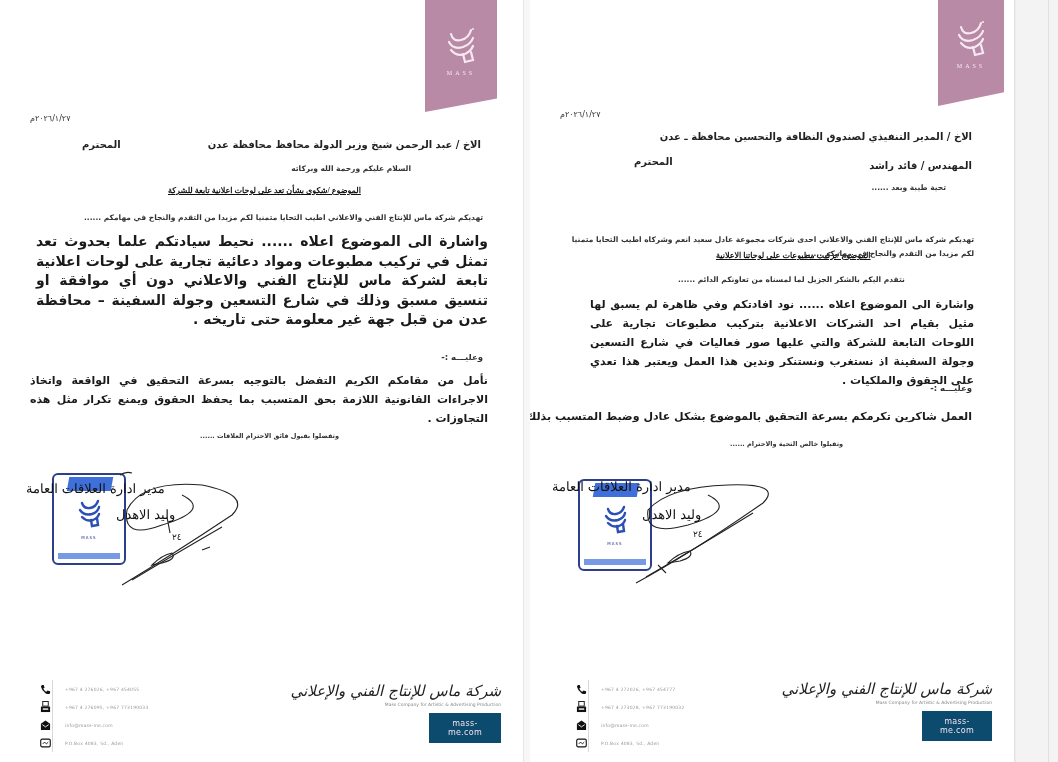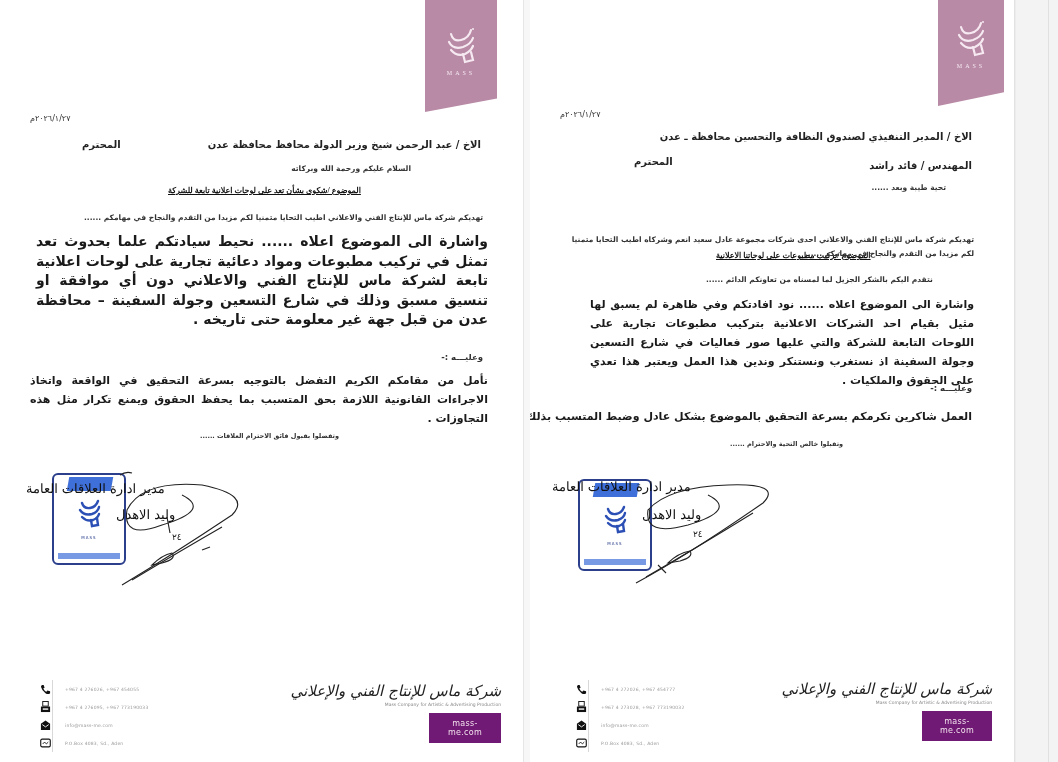--- a/index.html
+++ b/index.html
@@ -55,21 +55,21 @@
   
   .footer { position: absolute; left: 0; right: 0; bottom: 0; height: 90px; }
   .contacts { position: absolute; left: 52px; top: 8px; width: 130px; border-left: 1px solid #d8d8d8; }
   .contact-row { display: flex; align-items: center; height: 18px; margin-left: -14px; }
   .contact-icon { width: 12px; height: 12px; display: flex; align-items: center; justify-content: center; margin-right: 14px; }
   .contact-text { font-size: 4.5px; color: #9a9a9a; letter-spacing: .2px; white-space: nowrap; }
   .brand { position: absolute; top: 10px; text-align: right; }
   .brand-ar { font-family: "DejaVu Serif", serif; font-size: 15px; color: #222; font-style: italic; white-space: nowrap; }
   .brand-en { font-size: 4.5px; color: #888; white-space: nowrap; margin-top: 2px; }
   .web-btn {
-    display: inline-block; margin-top: 6px; background: #701a75; color: #f2e1ec; font-size: 8px;
+    display: inline-block; margin-top: 6px; background: #0c4a6e; color: #f2e1ec; font-size: 8px;
     padding: 6px 10px; width: 72px; text-align: center; letter-spacing: .3px;
   }
 </style>
 </head>
 <body>
 
 <div class="page" id="page-left">
 
   <div class="logo-banner">
     <svg class="logo-glyph" viewBox="0 0 36 40">
@@ -203,21 +203,21 @@
   <div class="abs line rtl" style="right:42px; top:131px;">الاخ / المدير التنفيذي لصندوق النظافة والتحسين محافظة ـ عدن</div>
   <div class="abs line rtl" style="right:42px; top:160px;">المهندس / قائد راشد</div>
   <div class="abs line rtl" style="left:104px; top:156px;">المحترم</div>
 
   <div class="abs small rtl" style="right:68px; top:183px;">تحية طيبة وبعد ......</div>
 
   <div class="abs subject rtl" style="left:186px; top:211px;margin-top:40px;">الموضوع /تركيب مطبوعات على لوحاتنا الاعلانية</div>
 
   <div class="abs small rtl center" style="left:40px; width:404px; top:233px; white-space:normal; line-height:14px; text-align:right;">تهديكم شركة ماس للإنتاج الفني والاعلاني احدى شركات مجموعة عادل سعيد انعم وشركاه اطيب التحايا متمنيا لكم مزيدا من التقدم والنجاح في مهامكم ......</div>
 
-  <div class="abs small rtl" style="left:148px; top:275px;margin-left:28px;">نتقدم اليكم بالشكر الجزيل لما لمسناه من تعاونكم الدائم ......</div>
+  <div class="abs small rtl" style="left:148px; top:275px;">نتقدم اليكم بالشكر الجزيل لما لمسناه من تعاونكم الدائم ......</div>
 
   <div class="abs body-mid rtl" style="left:60px; width:384px; top:295px;">واشارة الى الموضوع اعلاه ...... نود افادتكم وفي ظاهرة لم يسبق لها مثيل بقيام احد الشركات الاعلانية بتركيب مطبوعات تجارية على اللوحات التابعة للشركة والتي عليها صور فعاليات في شارع التسعين وجولة السفينة اذ نستغرب ونستنكر وندين هذا العمل ويعتبر هذا تعدي على الحقوق والملكيات .</div>
 
   <div class="abs small rtl" style="right:42px; top:383px; font-size:8.5px;">وعليـــه :-</div>
 
   <div class="abs body-mid rtl" style="right:42px; top:407px; white-space:nowrap;">العمل شاكرين تكرمكم بسرعة التحقيق بالموضوع بشكل عادل وضبط المتسبب بذلك</div>
 
   <div class="abs small rtl" style="left:200px; top:440px; font-size:6.5px;">وتقبلوا خالص التحية والاحترام ......</div>
 
   <div class="sig-block" style="left:18px; top:465px;">

